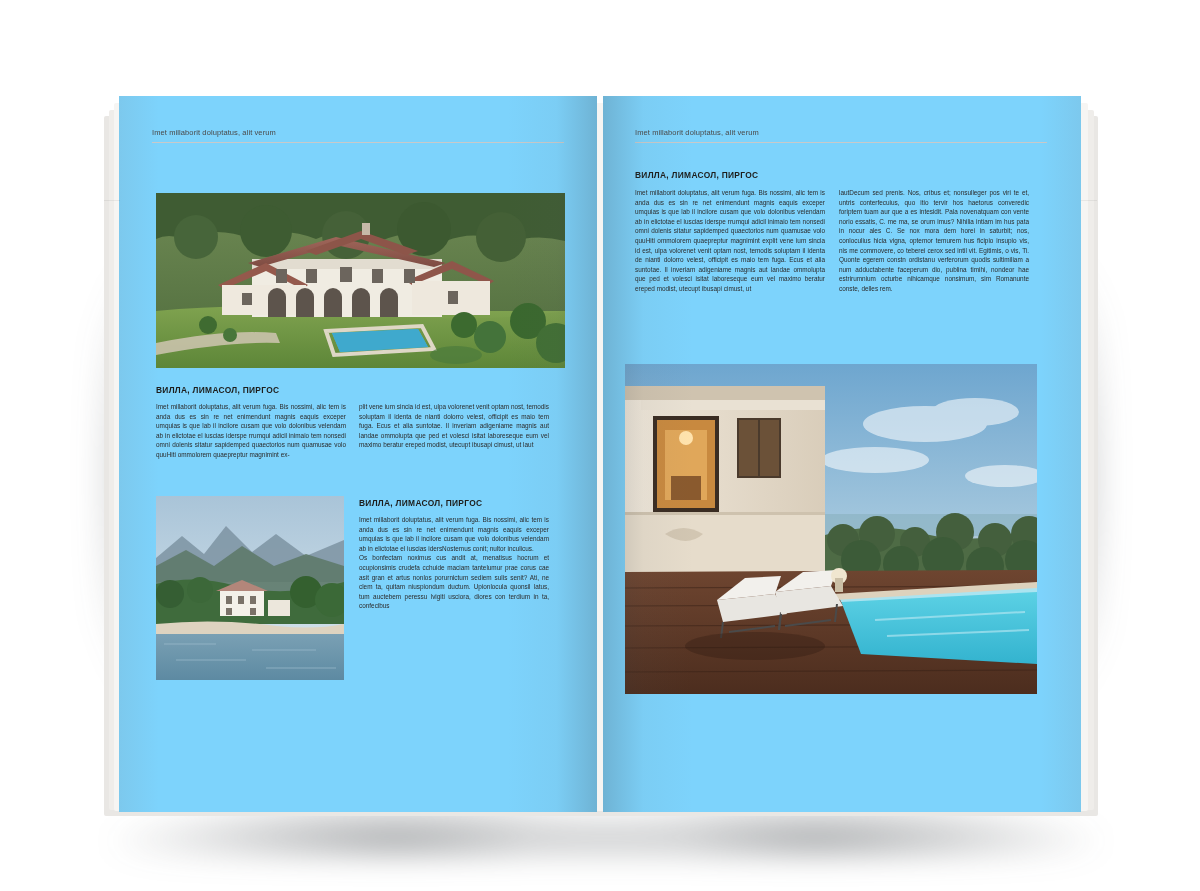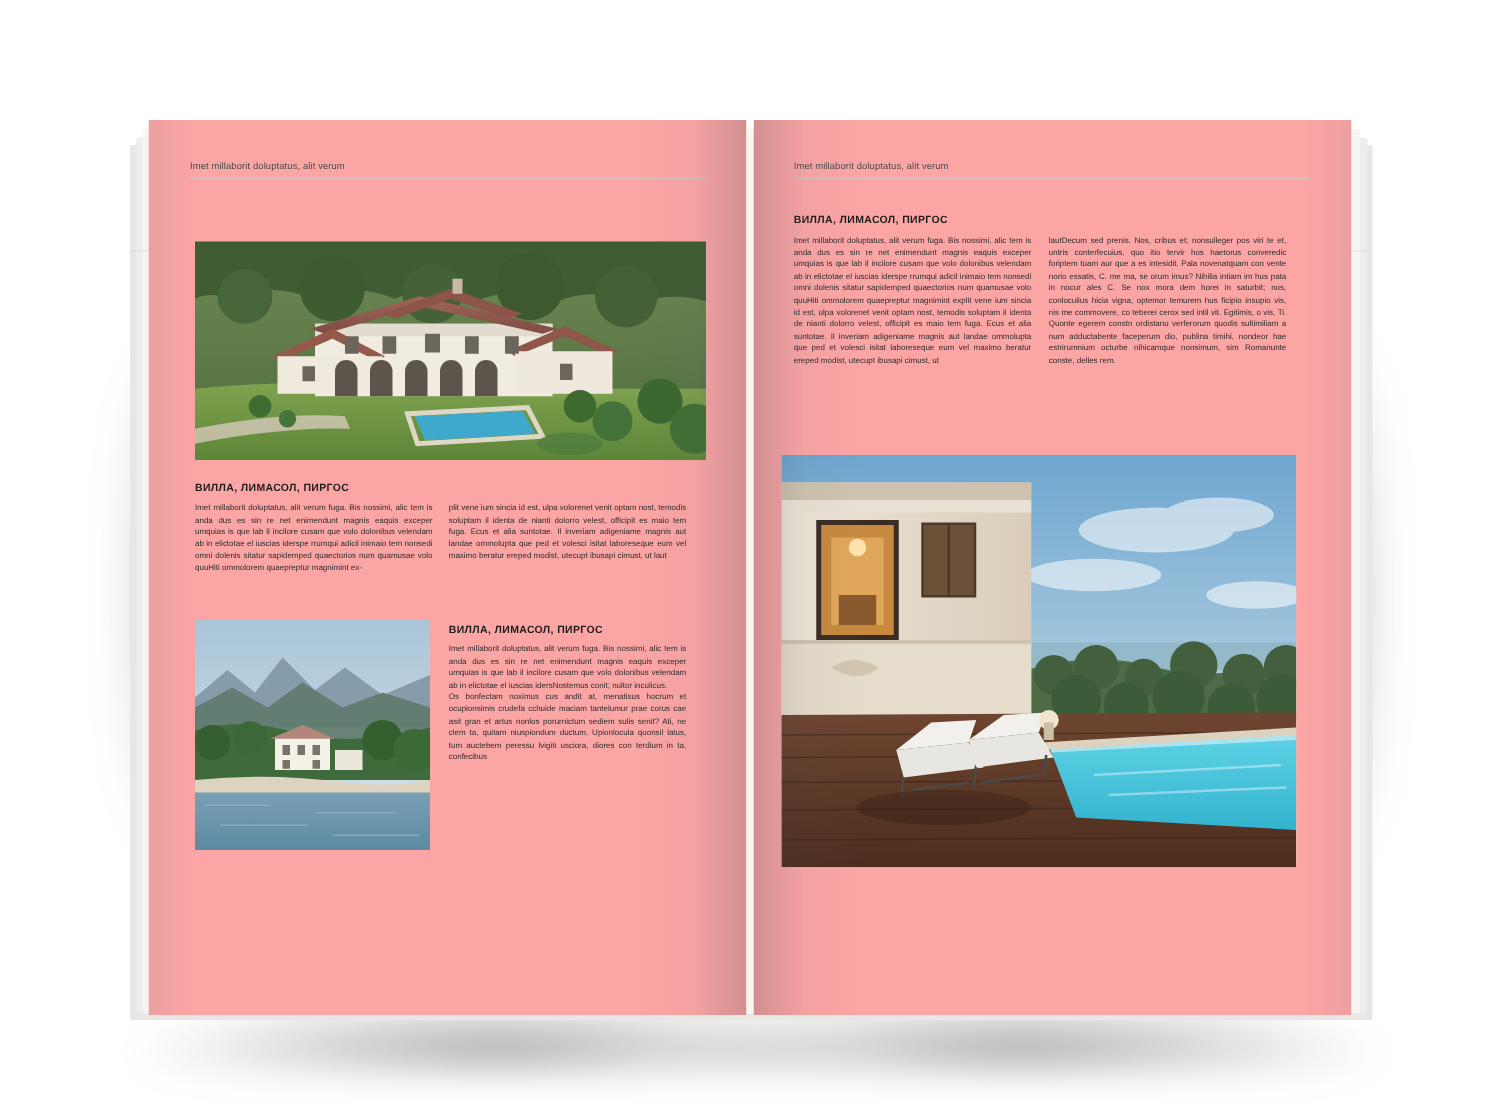--- a/index.html
+++ b/index.html
@@ -45,21 +45,21 @@
   }
   .stack-left  { background: #f2f1ef; }
   .stack-right { background: #f2f1ef; }
 
   
   .page {
     position: absolute;
     top: 96px;
     width: 478px;
     height: 716px;
-    background: #fca5a5;
+    background: #7dd3fc;
     overflow: hidden;
   }
   .page-left  { left: 119px;  transform-origin: right center; }
   .page-right { left: 603px;  transform-origin: left center; }
 
   
   .page-left::after {
     content: "";
     position: absolute;
     right: 0; top: 0; bottom: 0; width: 90px;

